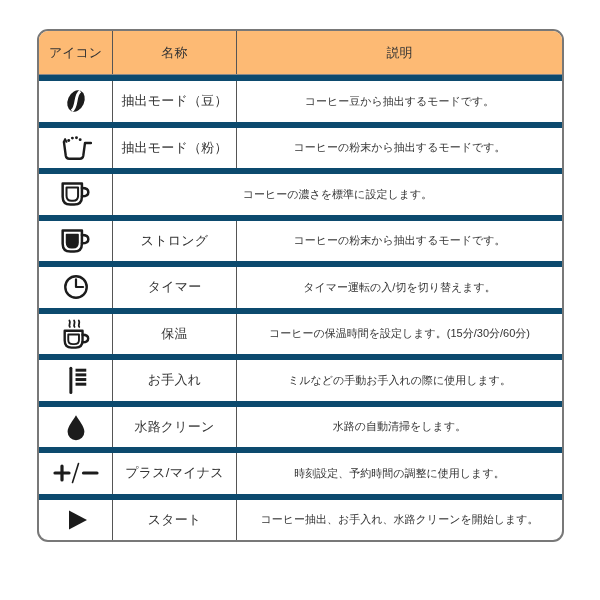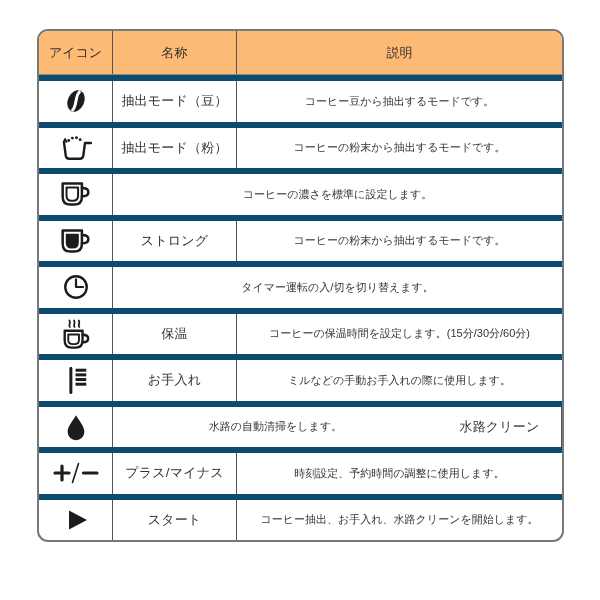--- a/index.html
+++ b/index.html
@@ -107,20 +107,21 @@
     <div class="cell col-desc">コーヒーの粉末から抽出するモードです。</div>
   </div>
 
   <div class="t-row">
     <div class="cell col-icon">
       <svg class="icn" width="28" height="28" viewBox="0 0 30 30">
         <circle cx="15" cy="15" r="11.5" fill="none" stroke="#1c1c1c" stroke-width="2.4"></circle>
         <path d="M15 15 V6.8 M15 15 H22.6" fill="none" stroke="#1c1c1c" stroke-width="2.2" stroke-linecap="round"></path>
       </svg>
     </div>
+    <div class="cell col-name">タイマー</div>
     <div class="cell col-desc">タイマー運転の入/切を切り替えます。</div>
   </div>
 
   <div class="t-row">
     <div class="cell col-icon">
       <svg class="icn" width="31" height="32" viewBox="0 0 33 34">
         <path d="M10.5 9.5 C 8.5 7.5, 12 5.5, 10 2.5" fill="none" stroke="#1c1c1c" stroke-width="1.8" stroke-linecap="round"></path>
         <path d="M15.5 9.5 C 13.5 7.5, 17 5.5, 15 2.5" fill="none" stroke="#1c1c1c" stroke-width="1.8" stroke-linecap="round"></path>
         <path d="M20.5 9.5 C 18.5 7.5, 22 5.5, 20 2.5" fill="none" stroke="#1c1c1c" stroke-width="1.8" stroke-linecap="round"></path>
         <path d="M5 13.5 H24 V24 Q24 31.5 16.8 31.5 H12.2 Q5 31.5 5 24 Z" fill="none" stroke="#1c1c1c" stroke-width="2.4" stroke-linejoin="round"></path>
@@ -145,22 +146,22 @@
     <div class="cell col-name">お手入れ</div>
     <div class="cell col-desc">ミルなどの手動お手入れの際に使用します。</div>
   </div>
 
   <div class="t-row">
     <div class="cell col-icon">
       <svg class="icn" width="28" height="28" viewBox="0 0 30 30">
         <path d="M15 2.5 C 12 8 6 14.5 6 20.2 A 9 9 0 0 0 24 20.2 C 24 14.5 18 8 15 2.5 Z" fill="#1c1c1c"></path>
       </svg>
     </div>
+    <div class="cell col-name">水路クリーン</div>
     <div class="cell col-desc">水路の自動清掃をします。</div>
-    <div class="cell col-name">水路クリーン</div>
   </div>
 
   <div class="t-row">
     <div class="cell col-icon">
       <svg class="icn" width="46" height="24" viewBox="0 0 46 24">
         <path d="M9 5 V19 M2 12 H16" stroke="#1c1c1c" stroke-width="3.2" stroke-linecap="round"></path>
         <path d="M25.5 2.5 L19.5 21.5" stroke="#1c1c1c" stroke-width="1.6" stroke-linecap="round"></path>
         <path d="M30.5 12 H44" stroke="#1c1c1c" stroke-width="3.2" stroke-linecap="round"></path>
       </svg>
     </div>

